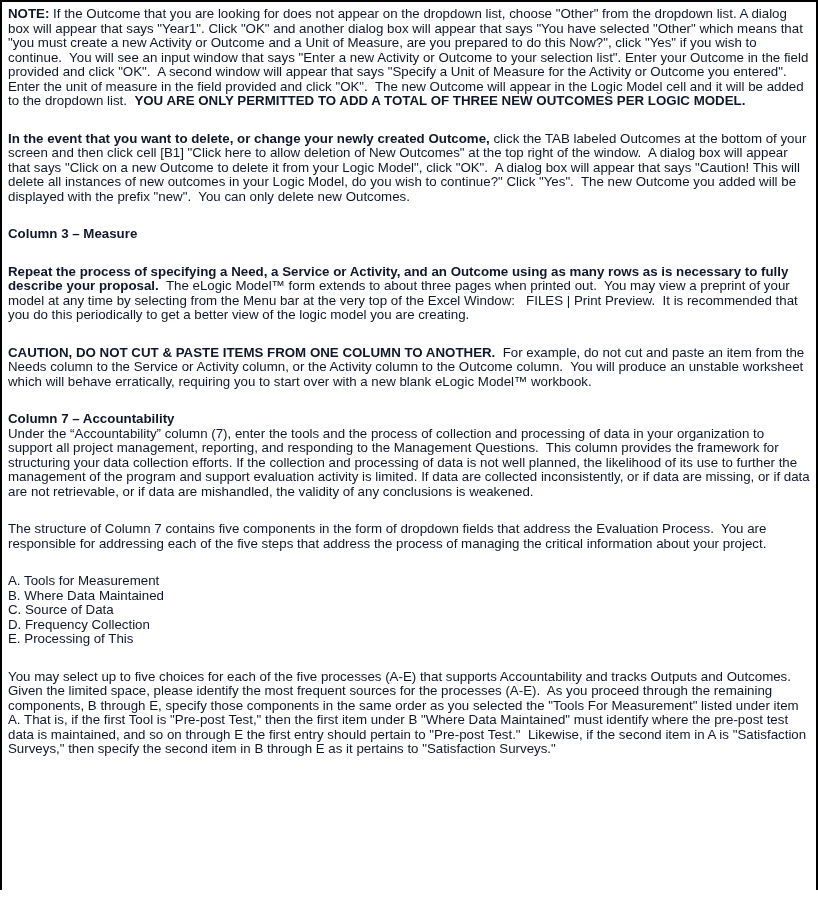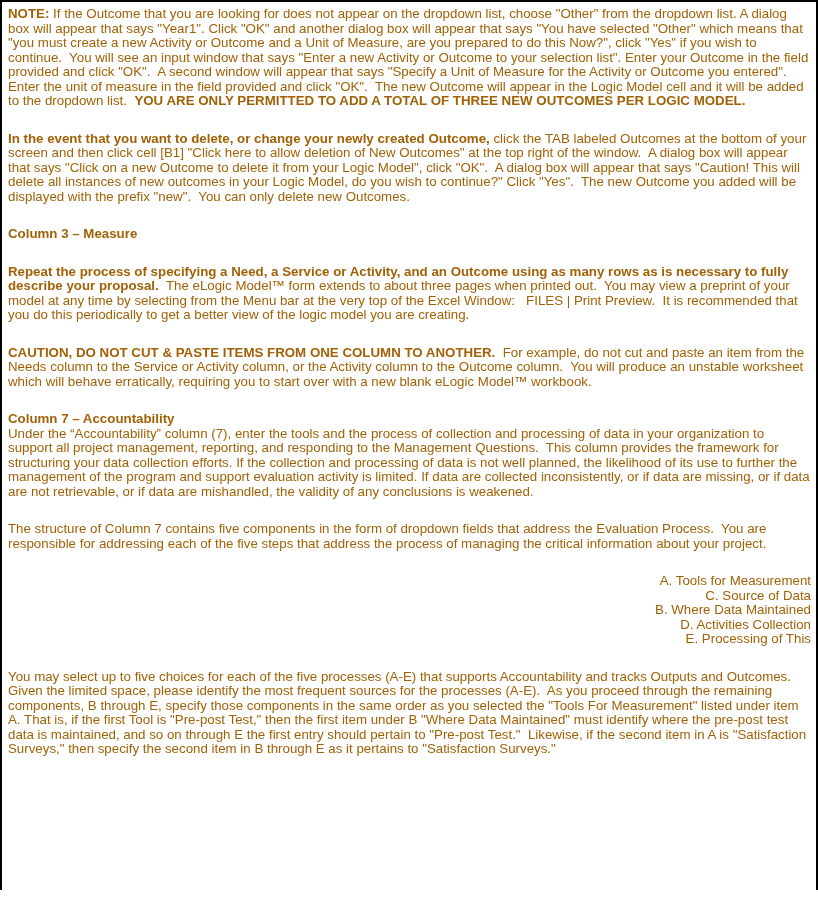--- a/index.html
+++ b/index.html
@@ -5,21 +5,21 @@
   html, body {
     margin: 0;
     padding: 0;
     background: #ffffff;
   }
   .sheet {
     position: relative;
     width: 818px;
     height: 909px;
     background: #ffffff;
-    color: #a16207;
+    color: #0f172a;
     font-family: "Liberation Sans", sans-serif;
     font-size: 13.3px;
     line-height: 14.5px;
     overflow: hidden;
   }
   .border-box {
     position: absolute;
     top: 0;
     left: 0;
     width: 814px;
@@ -43,21 +43,20 @@
     font-weight: bold;
   }
   b {
     font-weight: bold;
   }
   .list {
     white-space: normal;
   }
   .list div {
     white-space: pre-wrap;
-    text-align: right;
   }
 </style>
 </head>
 <body>
 
 <div class="sheet">
   <div class="border-box">
     <div class="content">
 
       <p class="para"><b>NOTE:</b><span> If the Outcome that you are looking for does not appear on the dropdown list, choose "Other" from the dropdown list. A dialog box will appear that says "Year1". Click "OK" and another dialog box will appear that says "You have selected "Other" which means that "you must create a new Activity or Outcome and a Unit of Measure, are you prepared to do this Now?", click "Yes" if you wish to continue.  You will see an input window that says "Enter a new Activity or Outcome to your selection list". Enter your Outcome in the field provided and click "OK".  A second window will appear that says "Specify a Unit of Measure for the Activity or Outcome you entered". Enter the unit of measure in the field provided and click "OK".  The new Outcome will appear in the Logic Model cell and it will be added to the dropdown list.  </span><b>YOU ARE ONLY PERMITTED TO ADD A TOTAL OF THREE NEW OUTCOMES PER LOGIC MODEL.</b></p>
@@ -70,23 +69,23 @@
 
 
       <p class="para"><b>CAUTION, DO NOT CUT &amp; PASTE ITEMS FROM ONE COLUMN TO ANOTHER.</b><span>  For example, do not cut and paste an item from the Needs column to the Service or Activity column, or the Activity column to the Outcome column.  You will produce an unstable worksheet which will behave erratically, requiring you to start over with a new blank eLogic Model™ workbook.</span></p>
 
       <p class="para"><b>Column 7 – Accountability</b><br><span>Under the “Accountability” column (7), enter the tools and the process of collection and processing of data in your organization to support all project management, reporting, and responding to the Management Questions.  This column provides the framework for structuring your data collection efforts. If the collection and processing of data is not well planned, the likelihood of its use to further the management of the program and support evaluation activity is limited. If data are collected inconsistently, or if data are missing, or if data are not retrievable, or if data are mishandled, the validity of any conclusions is weakened.</span></p>
 
       <p class="para">The structure of Column 7 contains five components in the form of dropdown fields that address the Evaluation Process.  You are responsible for addressing each of the five steps that address the process of managing the critical information about your project.</p>
 
       <div class="para list">
         <div>A. Tools for Measurement</div>
+        <div>B. Where Data Maintained</div>
         <div>C. Source of Data</div>
-        <div>B. Where Data Maintained</div>
-        <div>D. Activities Collection</div>
+        <div>D. Frequency Collection</div>
         <div>E. Processing of This</div>
       </div>
 
       <p class="para">You may select up to five choices for each of the five processes (A-E) that supports Accountability and tracks Outputs and Outcomes. Given the limited space, please identify the most frequent sources for the processes (A-E).  As you proceed through the remaining components, B through E, specify those components in the same order as you selected the "Tools For Measurement" listed under item A. That is, if the first Tool is "Pre-post Test," then the first item under B "Where Data Maintained" must identify where the pre-post test data is maintained, and so on through E the first entry should pertain to "Pre-post Test."  Likewise, if the second item in A is "Satisfaction Surveys," then specify the second item in B through E as it pertains to "Satisfaction Surveys."</p>
 
     </div>
   </div>
 </div>
 
 </body></html>

